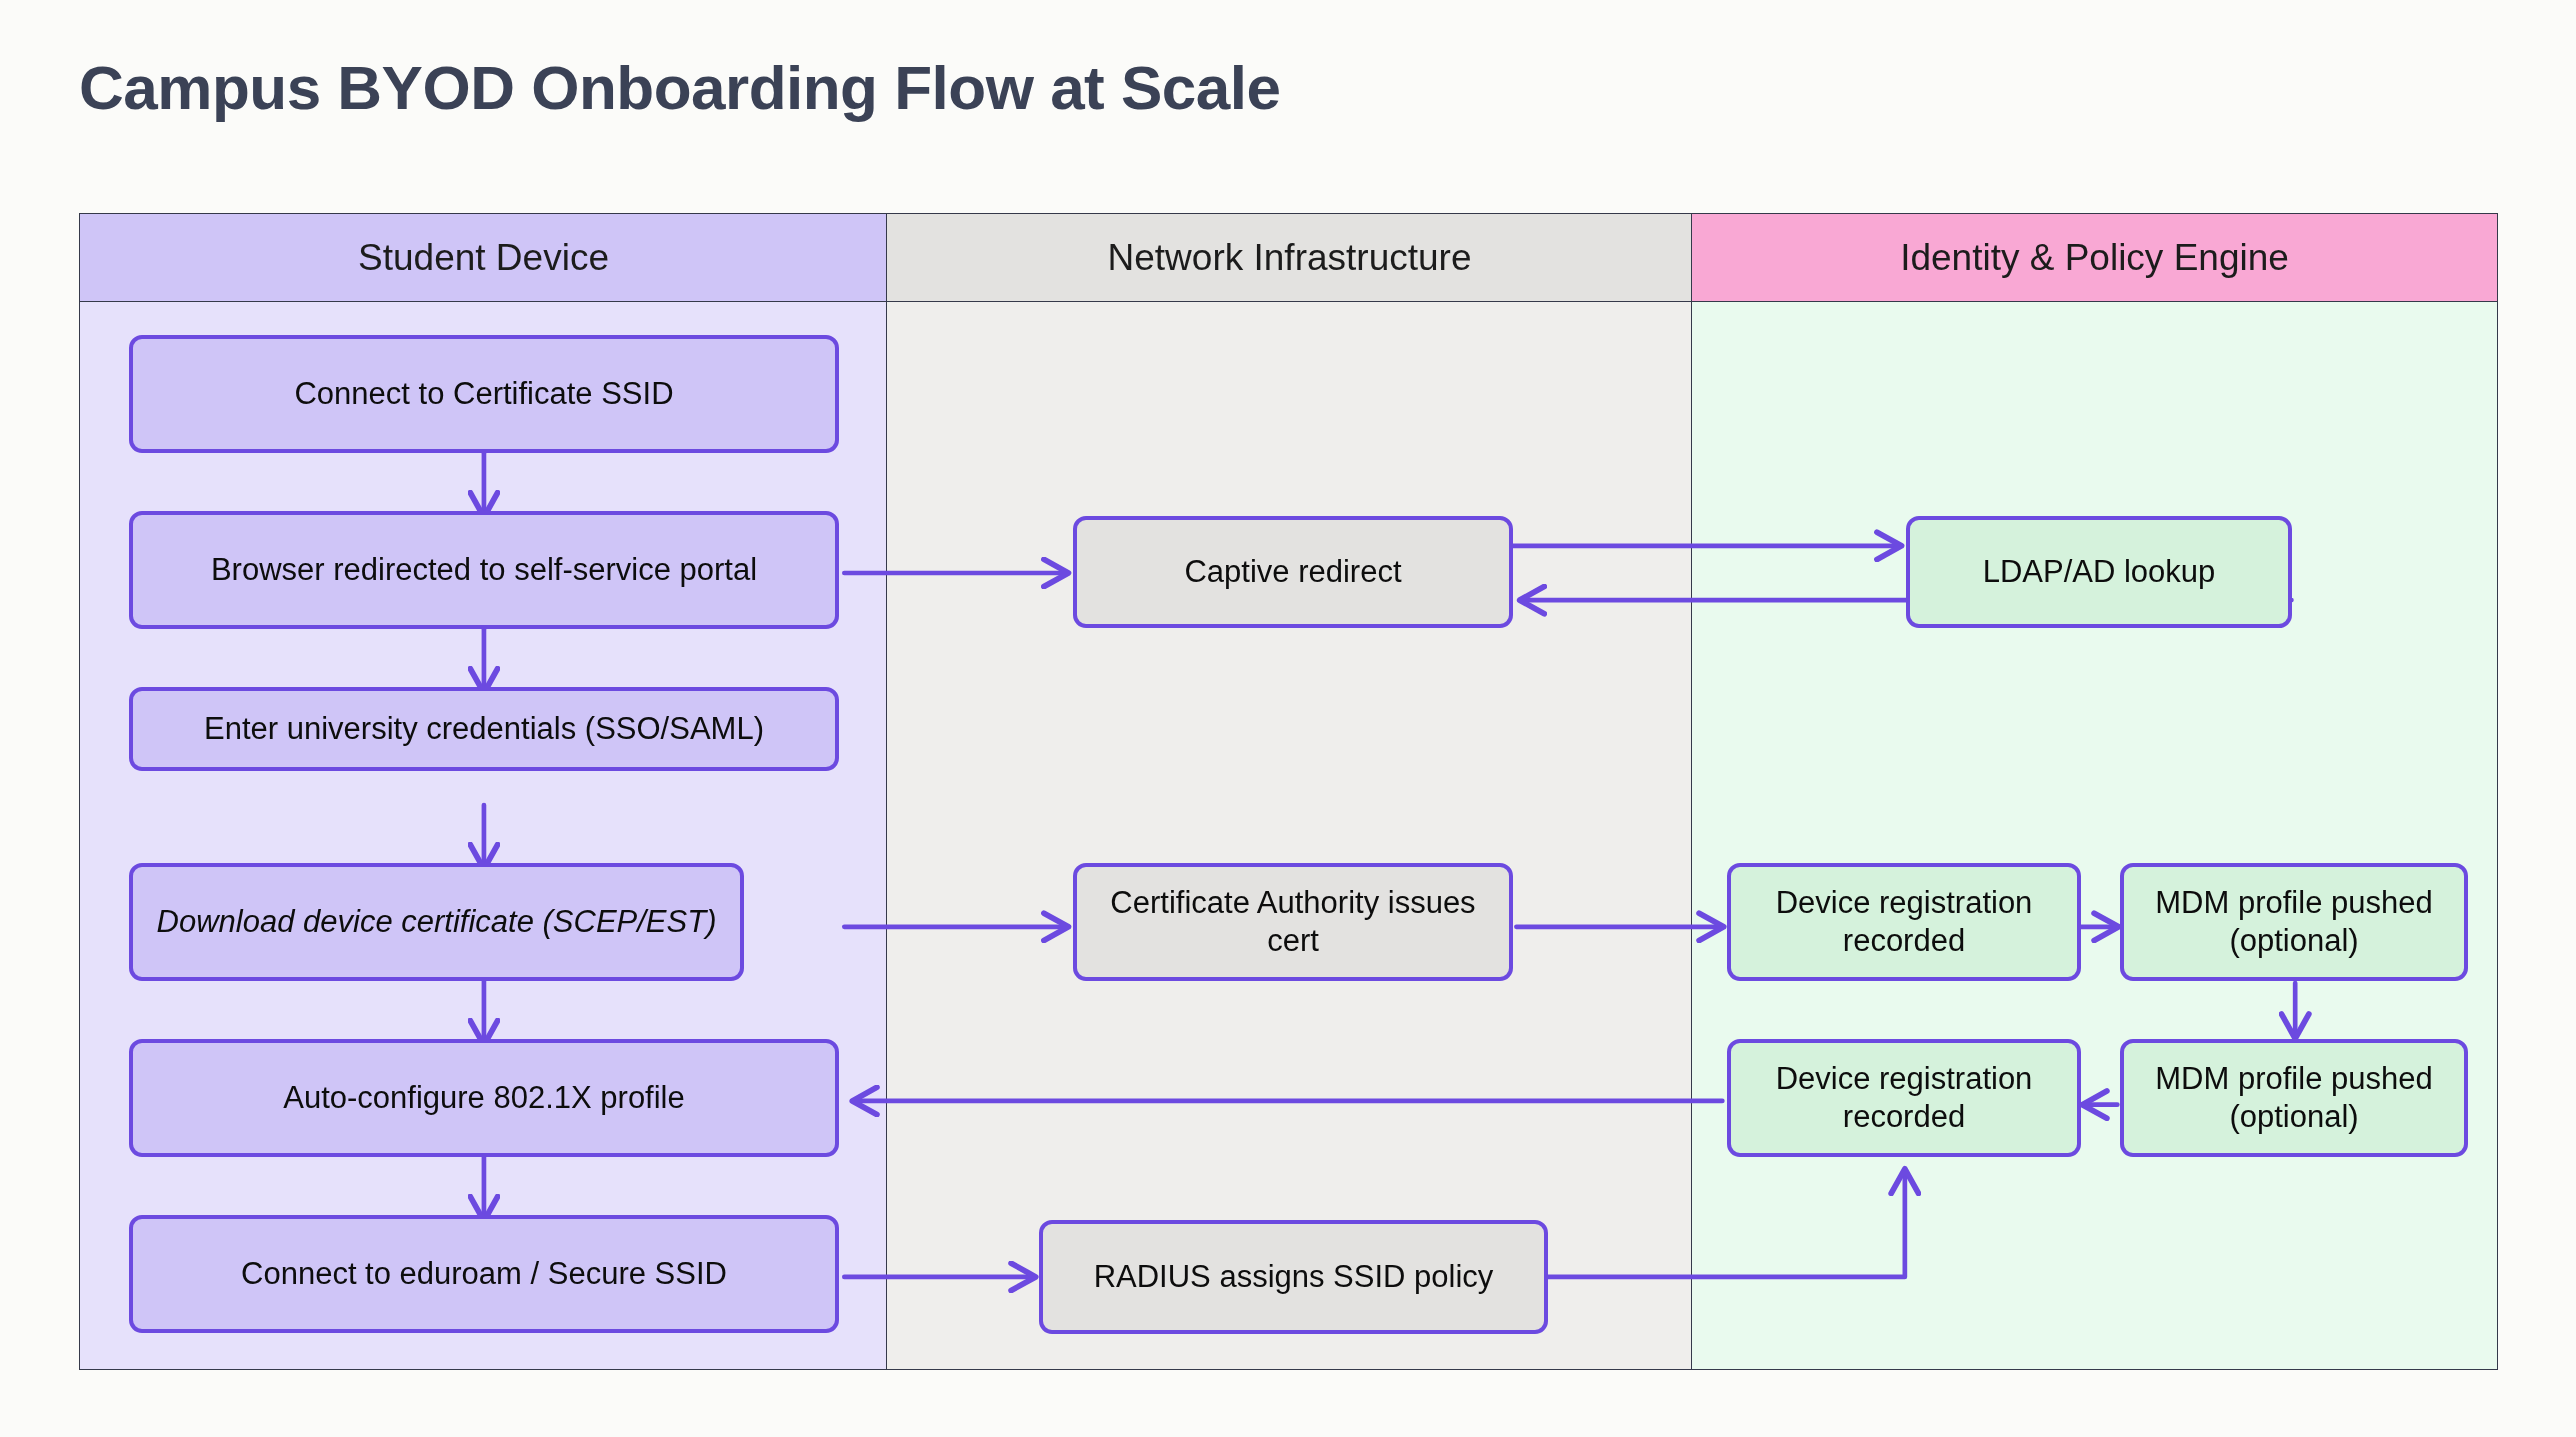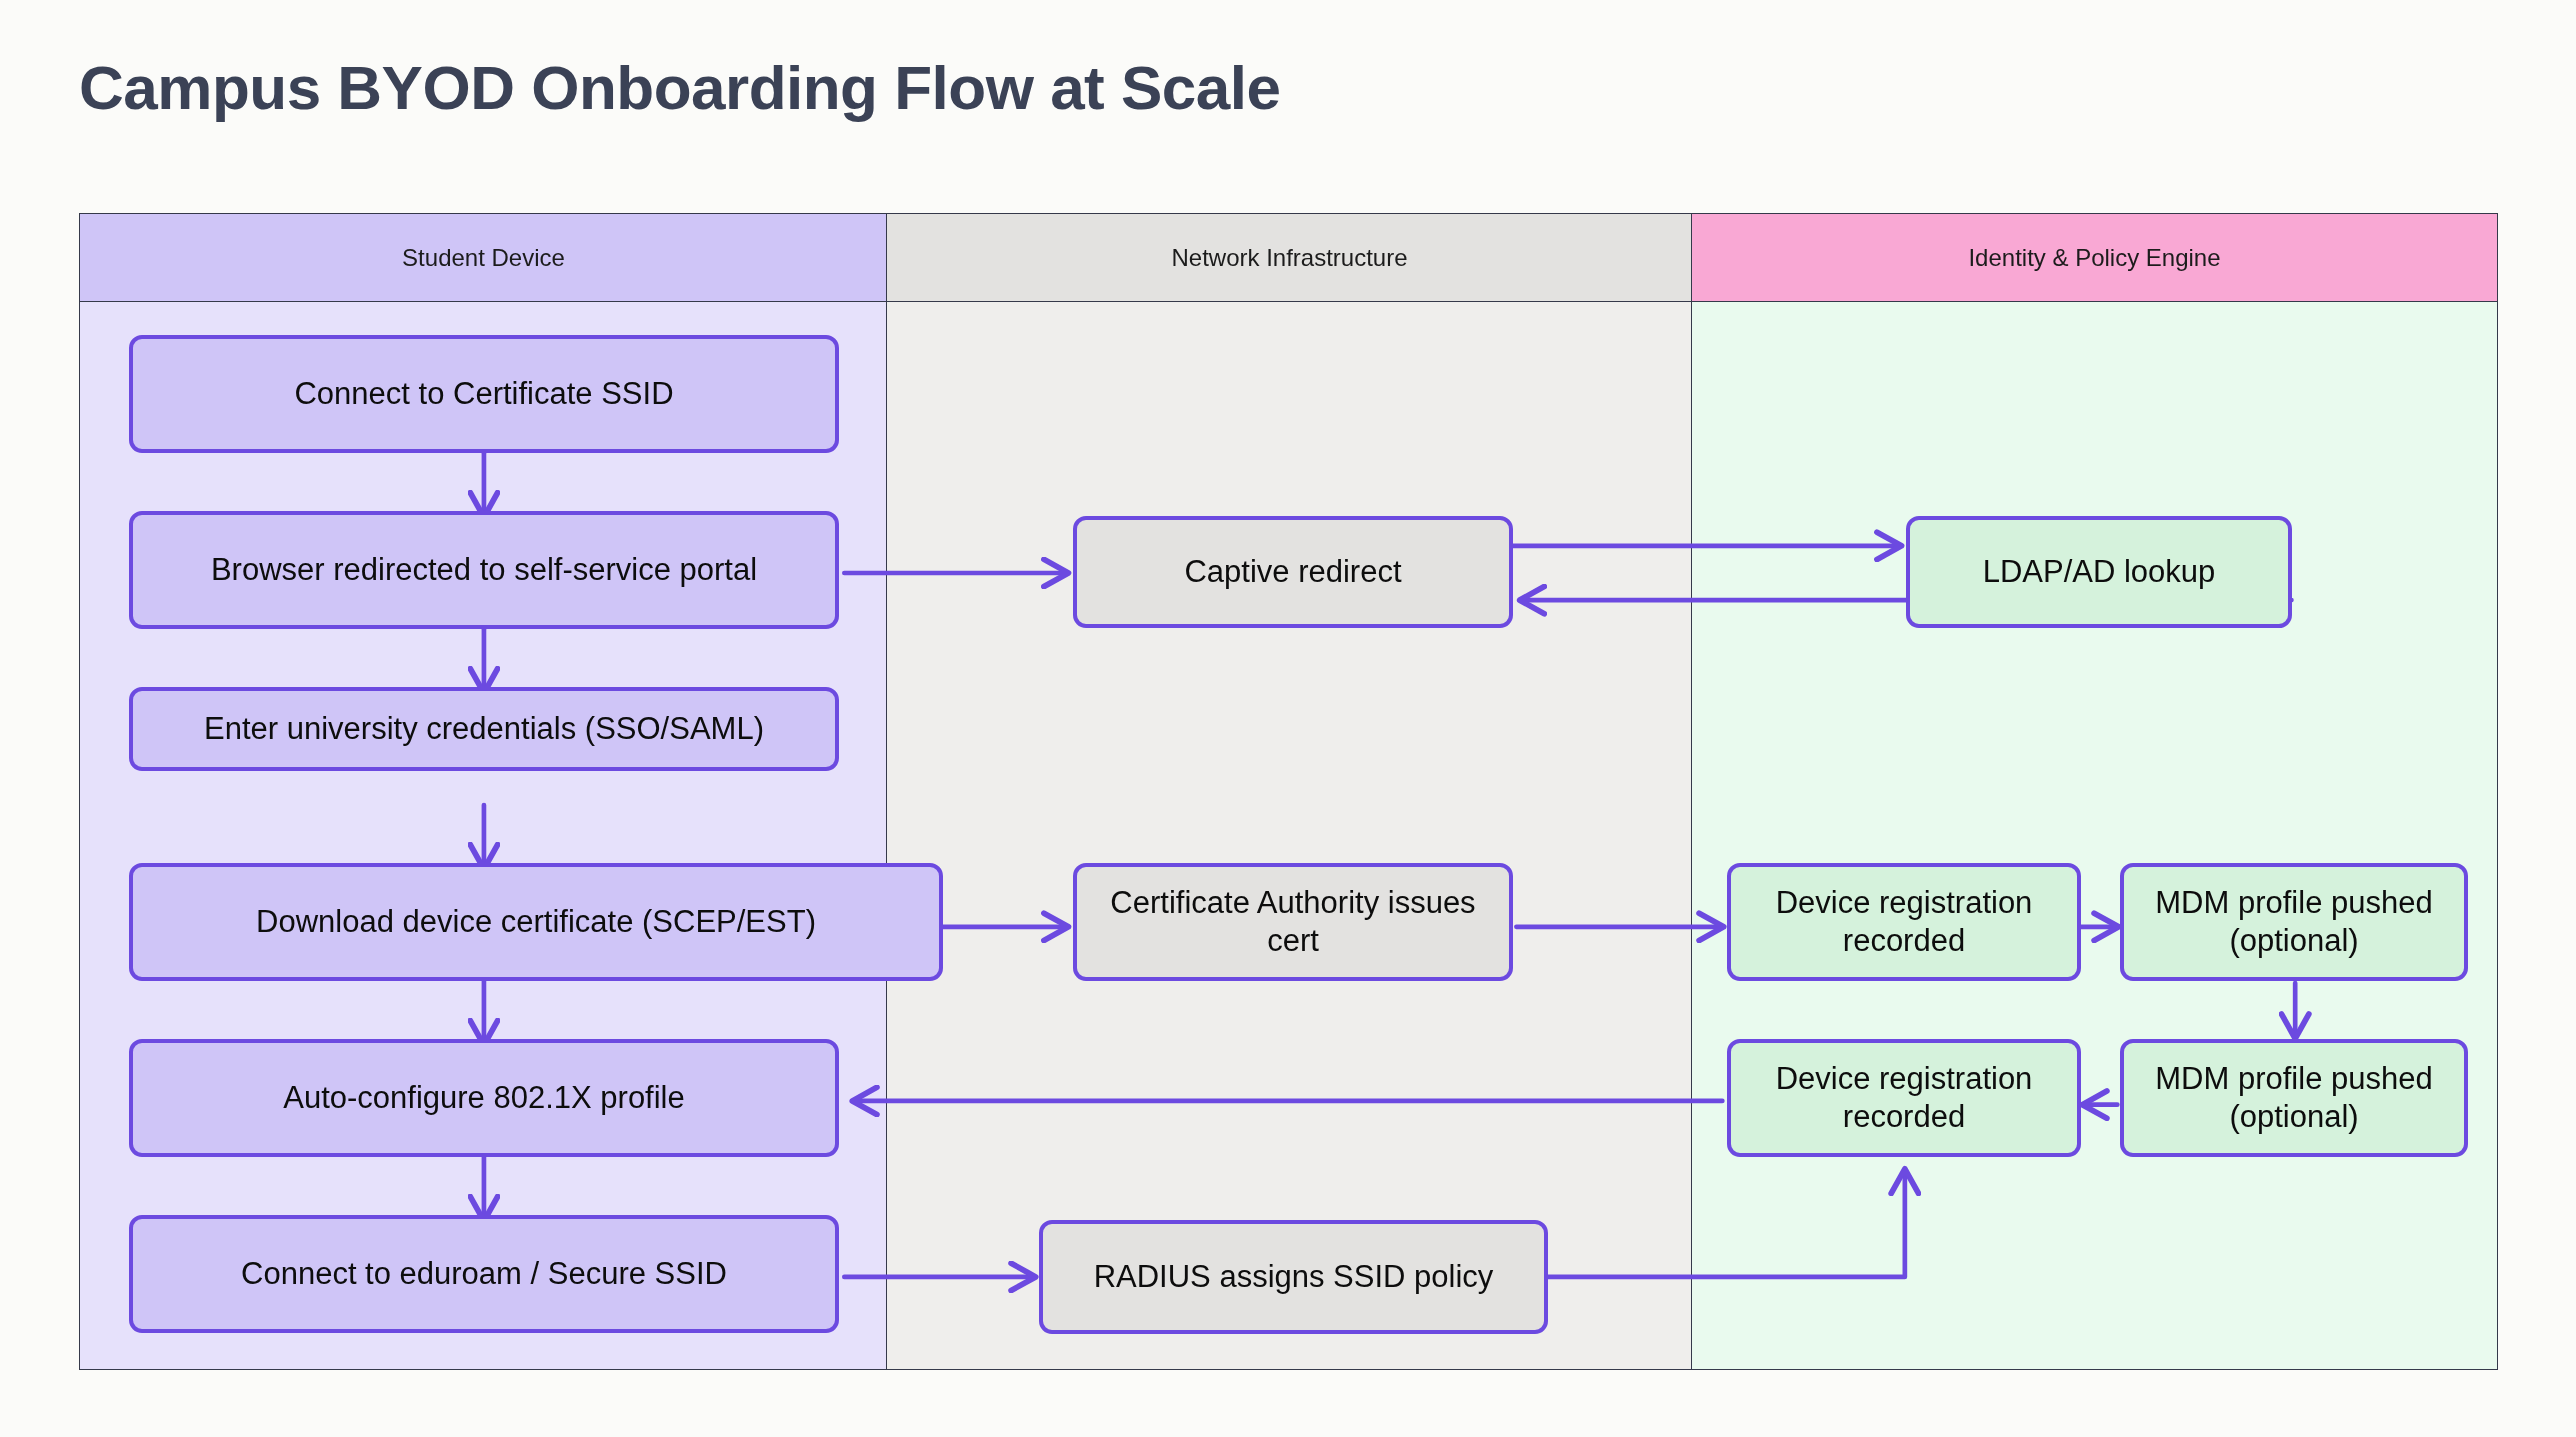--- a/index.html
+++ b/index.html
@@ -42,21 +42,21 @@
     position: absolute;
     left: 0;
     right: 0;
     top: 0;
     height: 88px;
     box-sizing: border-box;
     border-bottom: 1.9px solid #35394a;
     display: flex;
     align-items: center;
     justify-content: center;
-    font-size: 24px;
+    font-size: 37px;
     color: #1c1c1c;
     font-weight: 400;
   }
   .lane-body {
     position: absolute;
     left: 0;
     right: 0;
     top: 88px;
     bottom: 0;
   }
@@ -164,21 +164,21 @@
 
 <div class="node purple" style="left:129px;  top:335px;  width:710px; height:118px;">
   <span>Connect to Certificate SSID</span>
 </div>
 <div class="node purple" style="left:129px;  top:511px;  width:710px; height:118px;">
   <span>Browser redirected to self-service portal</span>
 </div>
 <div class="node purple" style="left:129px;  top:687px;  width:710px; height:84px;">
   <span>Enter university credentials (SSO/SAML)</span>
 </div>
-<div class="node purple" style="left:129px;  top:863px;  width:814px; height:118px;">
+<div class="node purple" style="left:129px;  top:863px;  width:615px; height:118px;font-style:italic;">
   <span>Download device certificate (SCEP/EST)</span>
 </div>
 <div class="node purple" style="left:129px;  top:1039px; width:710px; height:118px;">
   <span>Auto-configure 802.1X profile</span>
 </div>
 <div class="node purple" style="left:129px;  top:1215px; width:710px; height:118px;">
   <span>Connect to eduroam / Secure SSID</span>
 </div>
 
 <div class="node gray" style="left:1073px; top:516px;  width:440px; height:112px;">

